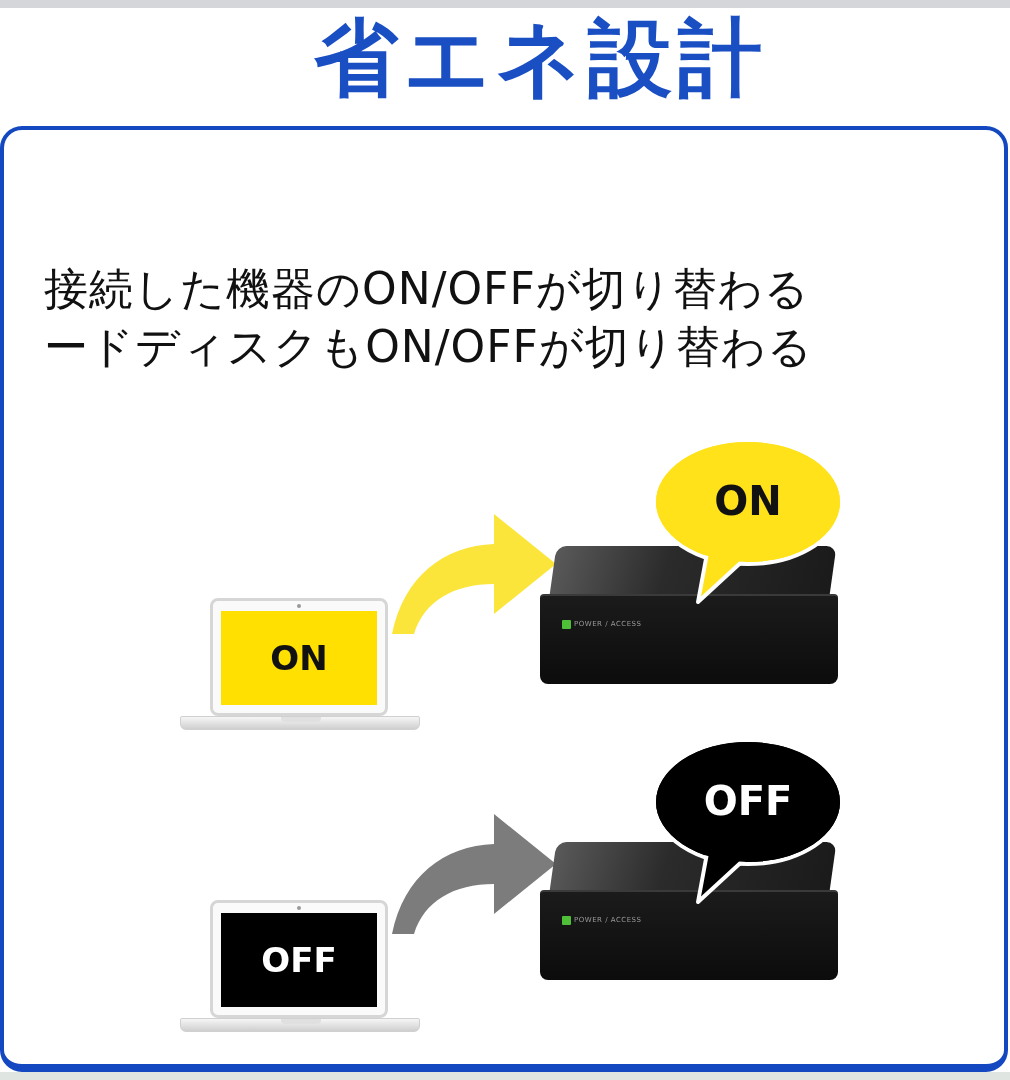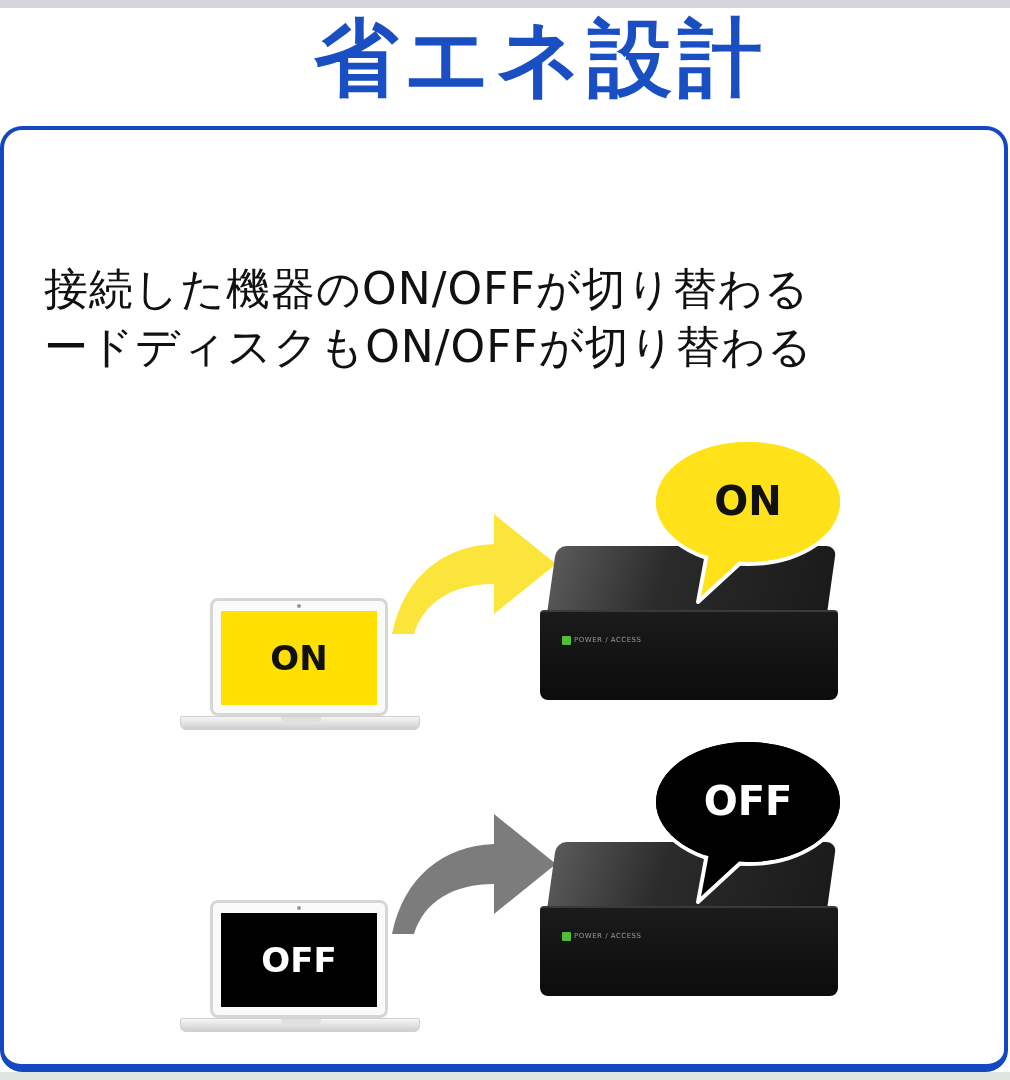--- a/index.html
+++ b/index.html
@@ -72,21 +72,21 @@
     }
     .arrow { position: absolute; }
     .hdd { position: absolute; }
     .hdd-top {
       position: absolute; left: 12px; top: 0; width: 280px; height: 64px;
       background: linear-gradient(100deg, #5a5a5a 0%, #2b2b2b 40%, #1a1a1a 100%);
       border-radius: 10px 10px 0 0;
       transform: skewX(-8deg);
     }
     .hdd-front {
-      position: absolute; left: 0; top: 64px; width: 298px; height: 88px;
+      position: absolute; left: 0; top: 48px; width: 298px; height: 88px;
       background: linear-gradient(#1b1b1b, #0c0c0c);
       border-radius: 4px 4px 8px 8px;
       border-top: 2px solid #3a3a3a;
     }
     .hdd-led {
       position: absolute; left: 22px; top: 24px; width: 9px; height: 9px; background: #4fbf3a; border-radius: 1px;
     }
     .hdd-label {
       position: absolute; left: 34px; top: 24px; font-size: 7px; color: #9a9a9a; letter-spacing: 0.5px;
     }

